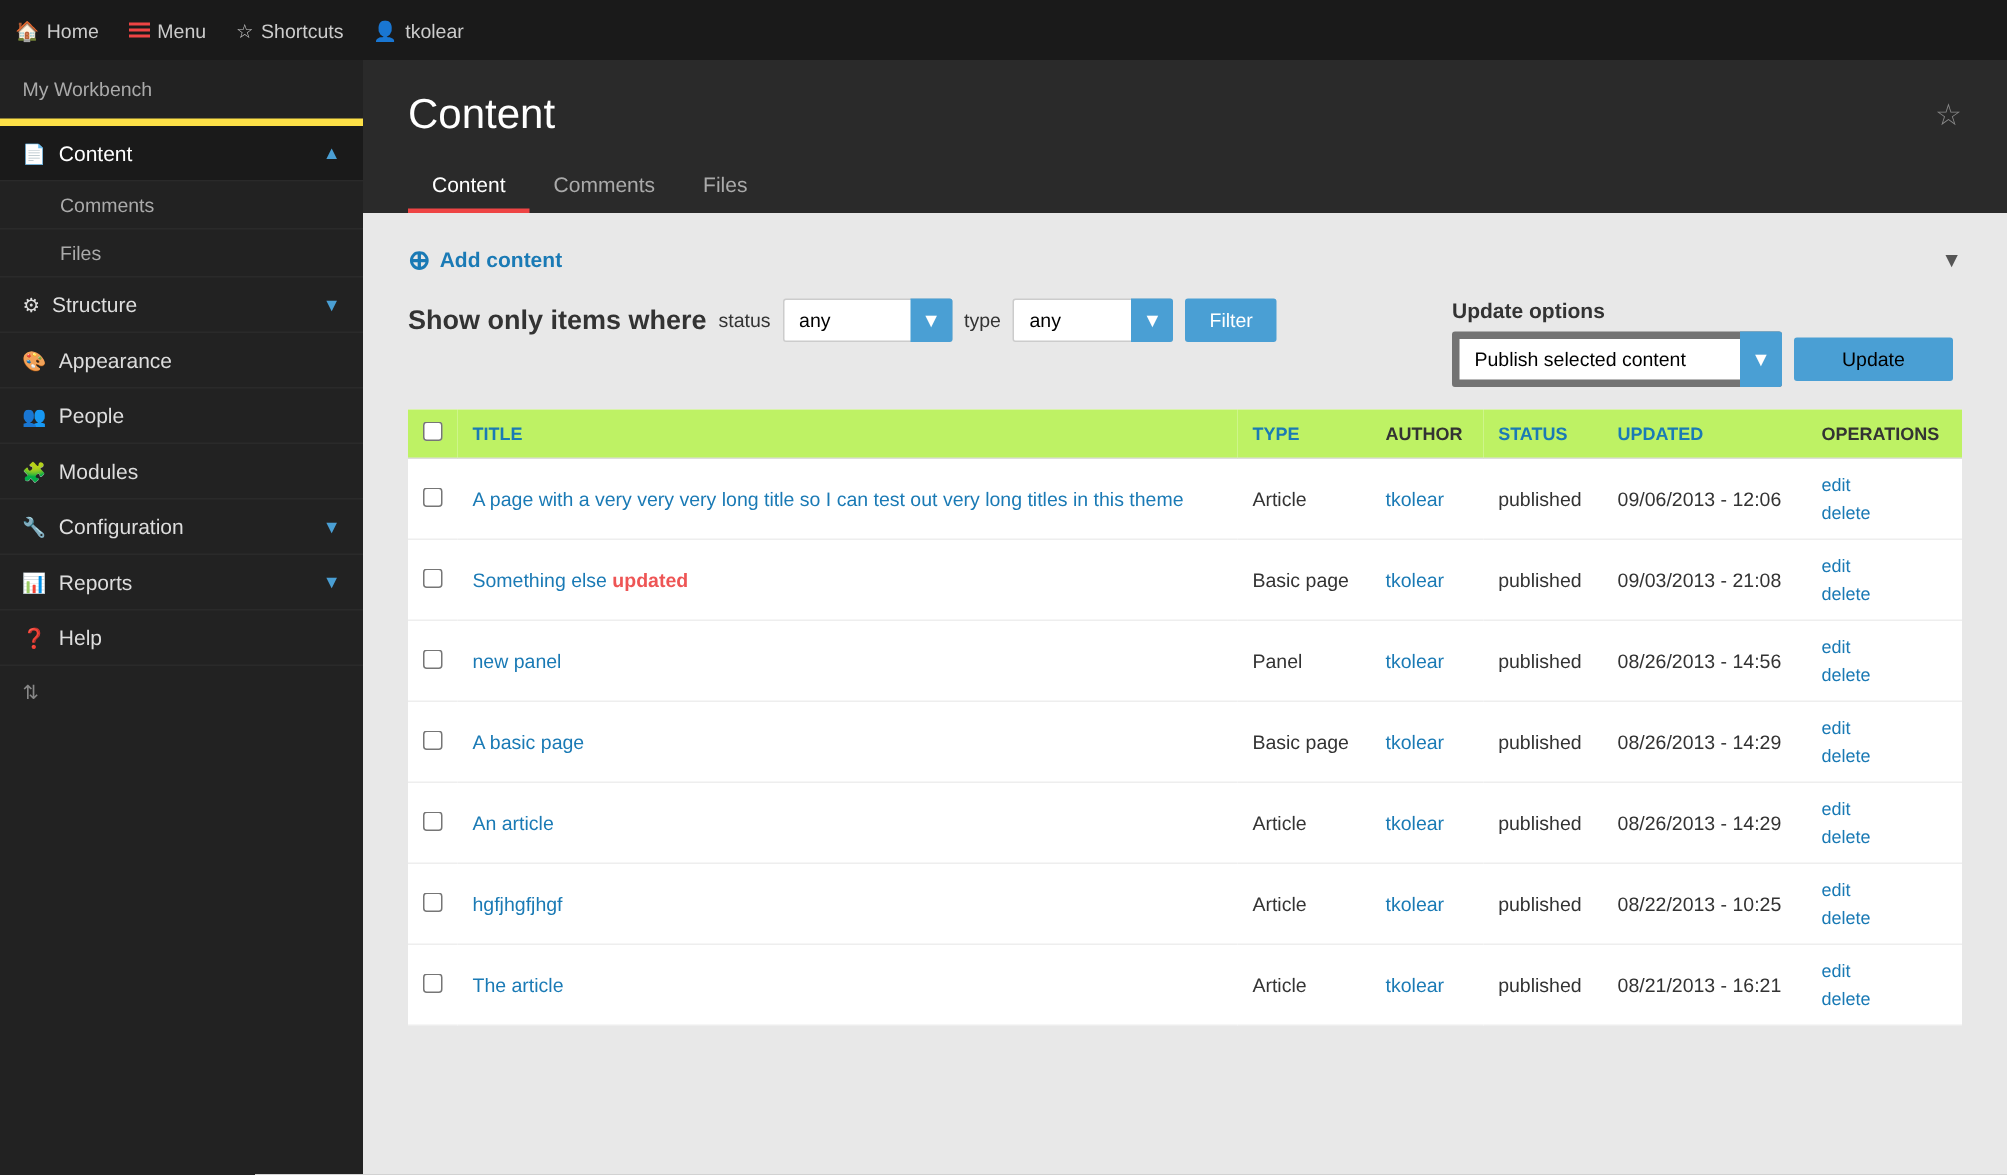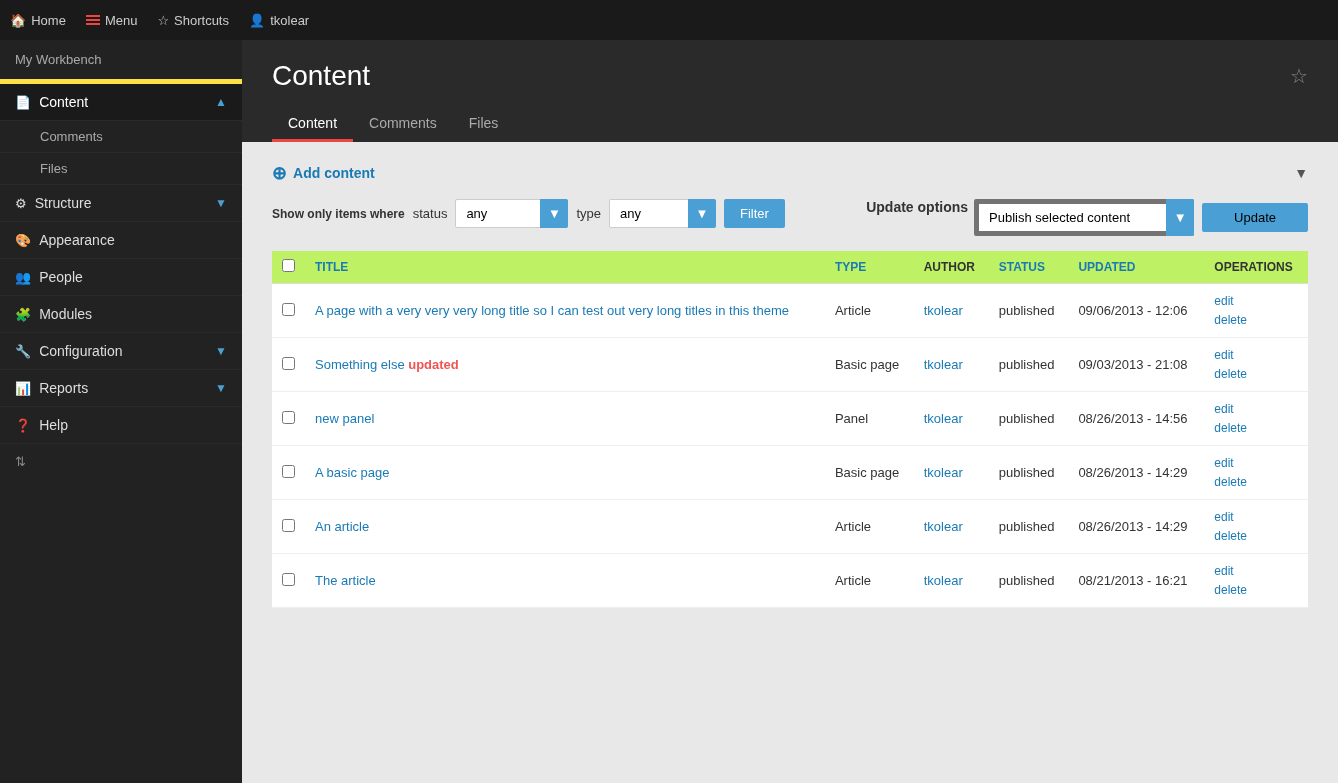--- a/index.html
+++ b/index.html
@@ -341,21 +341,21 @@
         <button class="add-content-btn">
           <span style="font-size:18px;color:#1a7ab5;">⊕</span>
           <span>Add content</span>
         </button>
         <span class="dropdown-arrow">▼</span>
       </div>
 
       <div style="display:flex; justify-content:space-between; align-items:flex-start; margin-bottom:15px; gap:20px;">
 
         <div style="display:flex; align-items:center; gap:8px; flex-wrap:wrap;">
-          <span style="font-size:12px;font-weight:bold;color:#333;">Show only items where</span>
+          <span style="font-size:18px;font-weight:bold;color:#333;">Show only items where</span>
           <span style="font-size:13px;color:#333;">status</span>
           <div class="filter-select-wrap">
             <select class="filter-select">
               <option>any</option>
               <option>published</option>
               <option>unpublished</option>
             </select>
             <div class="select-arrow">▼</div>
           </div>
           <span style="font-size:13px;color:#333;">type</span>
@@ -364,21 +364,21 @@
               <option>any</option>
               <option>Article</option>
               <option>Basic page</option>
               <option>Panel</option>
             </select>
             <div class="select-arrow">▼</div>
           </div>
           <button class="filter-btn">Filter</button>
         </div>
 
-        <div style="display:flex; flex-direction:row; align-items:flex-start; gap:6px; min-width:340px;">
+        <div style="display:flex; flex-direction:column; align-items:flex-start; gap:6px; min-width:340px;">
           <span style="font-size:14px;font-weight:bold;color:#333;">Update options</span>
           <div style="display:flex; gap:8px; align-items:center;">
             <div class="update-select-wrap">
               <select class="update-select">
                 <option>Publish selected content</option>
                 <option>Unpublish selected content</option>
                 <option>Delete selected content</option>
               </select>
               <div class="select-arrow">▼</div>
             </div>
@@ -465,20 +465,34 @@
               <td>08/26/2013 - 14:29</td>
               <td>
                 <div class="ops-cell">
                   <a href="#" class="op-link">edit</a>
                   <a href="#" class="op-link">delete</a>
                 </div>
               </td>
             </tr>
             <tr>
               <td><input type="checkbox" style=""></td>
+              <td><a href="#" class="content-link">hgfjhgfjhgf</a></td>
+              <td>Article</td>
+              <td><a href="#" class="author-link">tkolear</a></td>
+              <td>published</td>
+              <td>08/22/2013 - 10:25</td>
+              <td>
+                <div class="ops-cell">
+                  <a href="#" class="op-link">edit</a>
+                  <a href="#" class="op-link">delete</a>
+                </div>
+              </td>
+            </tr>
+            <tr>
+              <td><input type="checkbox" style=""></td>
               <td><a href="#" class="content-link">The article</a></td>
               <td>Article</td>
               <td><a href="#" class="author-link">tkolear</a></td>
               <td>published</td>
               <td>08/21/2013 - 16:21</td>
               <td>
                 <div class="ops-cell">
                   <a href="#" class="op-link">edit</a>
                   <a href="#" class="op-link">delete</a>
                 </div>

